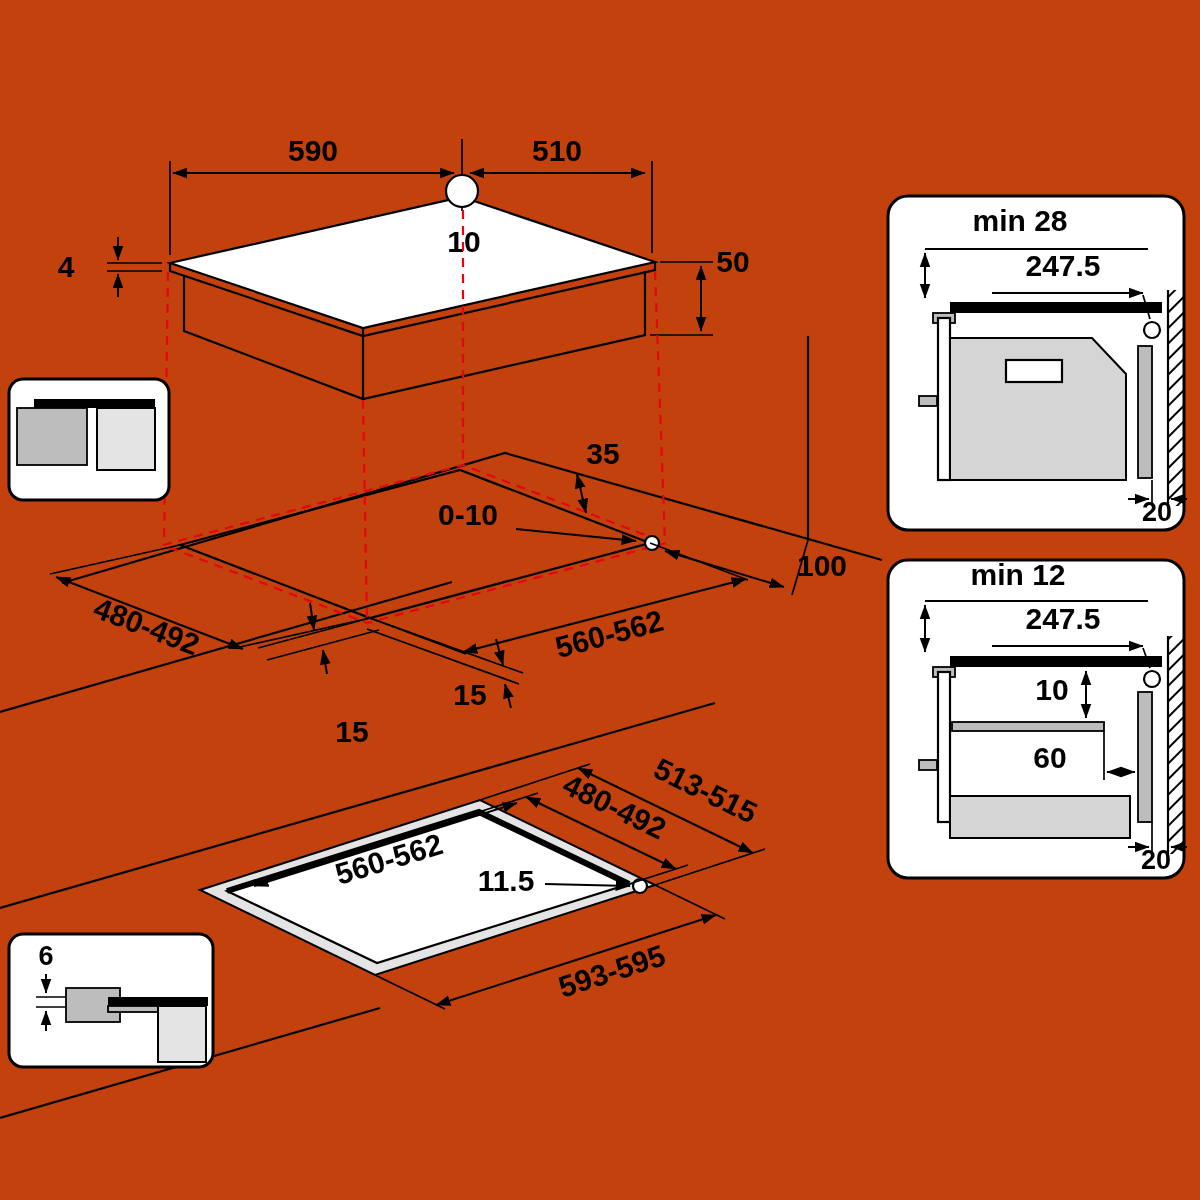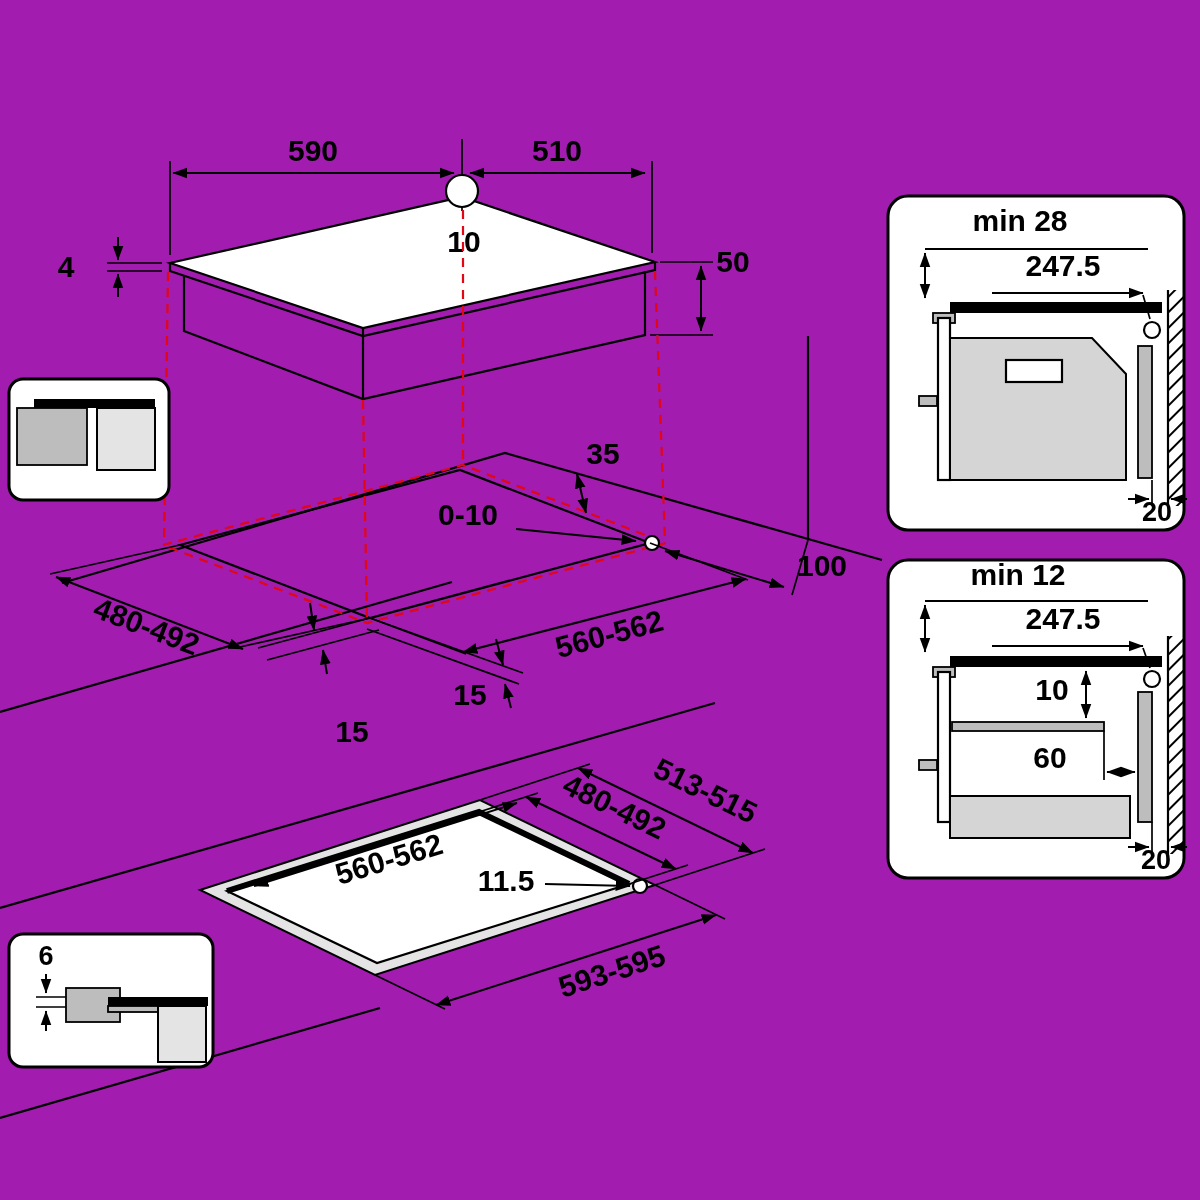--- a/index.html
+++ b/index.html
@@ -1,16 +1,16 @@
 <!DOCTYPE html>
 <html style="--red: #e30613; --gray-dark: #bdbdbd; --gray-mid: #d5d5d5; --gray-light: #e4e4e4;"><head>
 <meta charset="utf-8">
 <style>
   html,body { margin:0; padding:0; background:#fff; }
-  .stage { position:relative; width:1200px; height:1200px; background:#a21caf; overflow:hidden;
+  .stage { position:relative; width:1200px; height:1200px; background:#c2410c; overflow:hidden;
            font-family:"Liberation Sans", sans-serif; }
   svg { position:absolute; left:0; top:0; }
 
   .ln    { stroke:#000; stroke-width:2.2; fill:none; }
   .thin  { stroke:#000; stroke-width:1.7; fill:none; }
   .thick { stroke:#000; stroke-width:6; fill:none; }
   .dim   { stroke:#000; stroke-width:2; fill:none; }
   .red   { stroke:var(--red,#e30613); stroke-width:2.2; fill:none; stroke-dasharray:9 7; }
   .white { fill:#fff; stroke:#000; stroke-width:2.2; }
   .blk   { fill:#000; stroke:none; }

